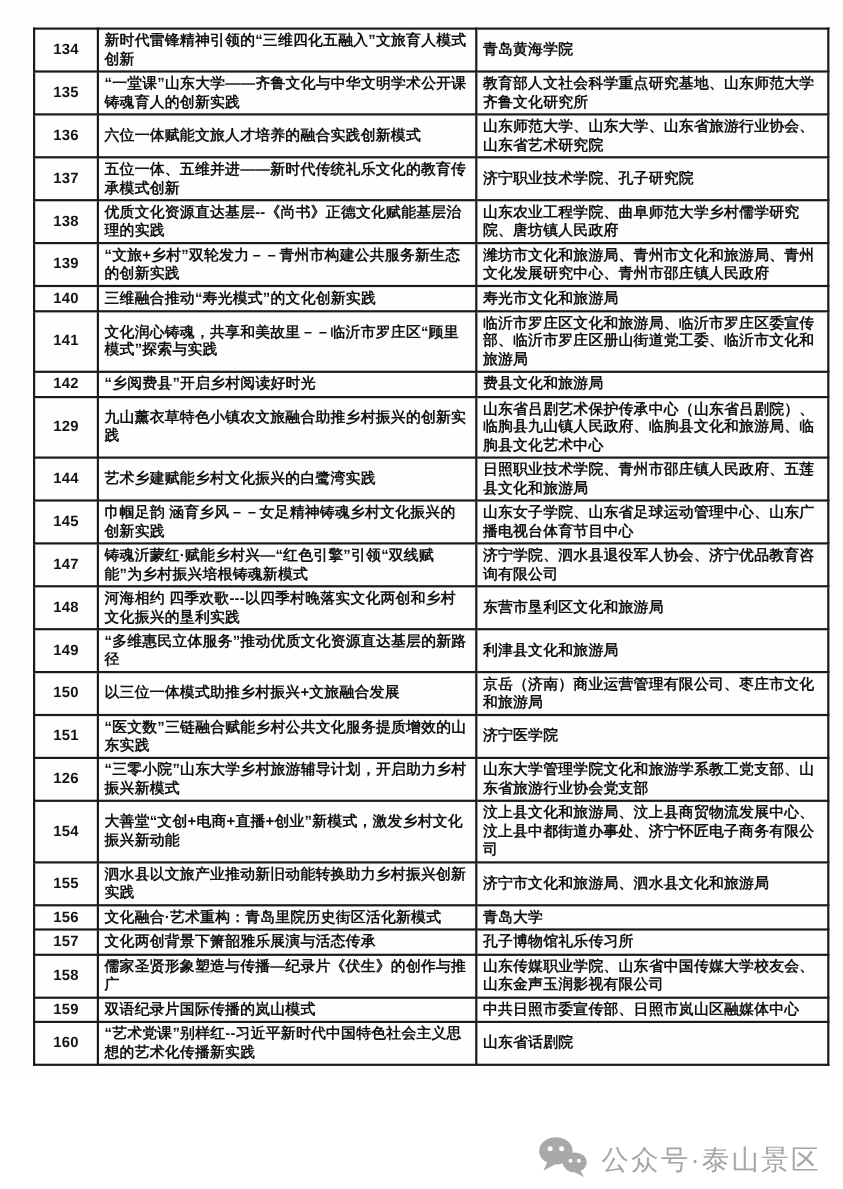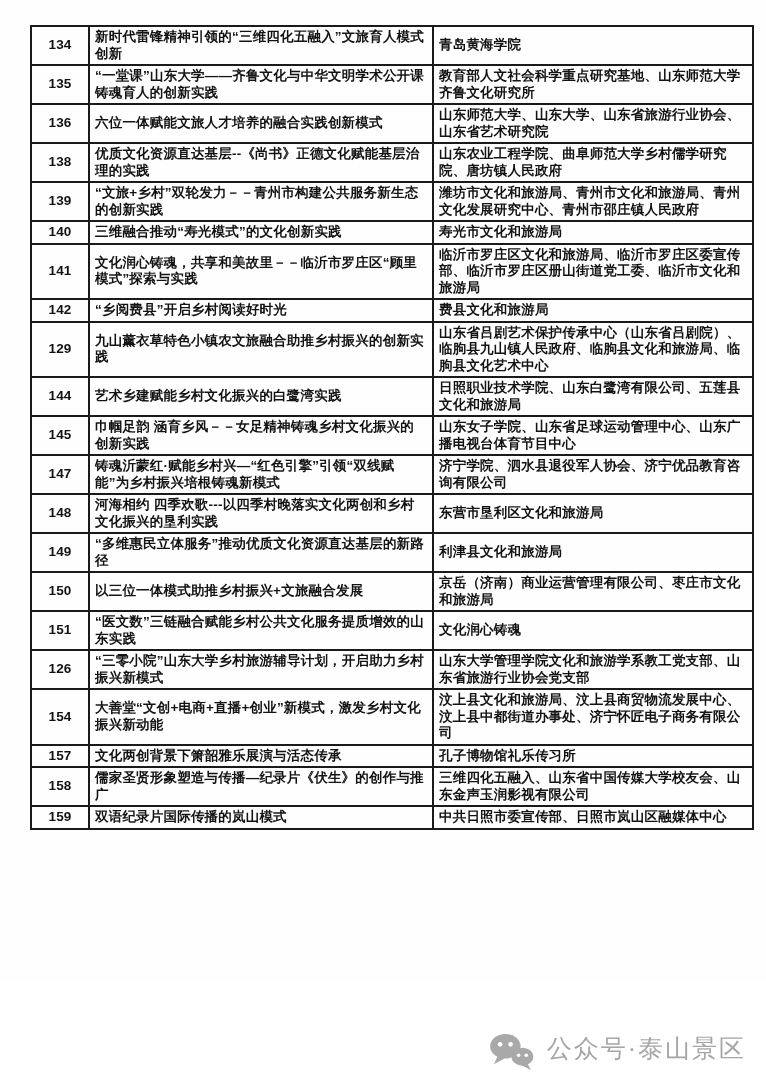--- a/index.html
+++ b/index.html
@@ -47,21 +47,21 @@
   }
   col.c-no   { width: 58px; }
   col.c-title{ width: 344px; }
   col.c-org  { width: 320px; }
 
   .watermark {
     position: absolute;
     top: 1030px;
     right: 16px;
     display: flex;
-    align-items: flex-start;
+    align-items: center;
     gap: 12px;
     color: #a6a6a6;
     font-size: 25px;
     font-weight: normal;
     letter-spacing: 2px;
     background: rgba(255,255,255,0.55);
     padding: 2px 4px;
   }
   .wm-icon { display: inline-block; }
 </style>
@@ -89,20 +89,25 @@
       <td class="col-title">“一堂课”山东大学——齐鲁文化与中华文明学术公开课铸魂育人的创新实践</td>
       <td class="col-org">教育部人文社会科学重点研究基地、山东师范大学齐鲁文化研究所</td>
     </tr>
 
     <tr>
       <td class="col-no">136</td>
       <td class="col-title">六位一体赋能文旅人才培养的融合实践创新模式</td>
       <td class="col-org">山东师范大学、山东大学、山东省旅游行业协会、山东省艺术研究院</td>
     </tr>
 
+    <tr>
+      <td class="col-no">137</td>
+      <td class="col-title">五位一体、五维并进——新时代传统礼乐文化的教育传承模式创新</td>
+      <td class="col-org">济宁职业技术学院、孔子研究院</td>
+    </tr>
 
     <tr>
       <td class="col-no">138</td>
       <td class="col-title">优质文化资源直达基层--《尚书》正德文化赋能基层治理的实践</td>
       <td class="col-org">山东农业工程学院、曲阜师范大学乡村儒学研究院、唐坊镇人民政府</td>
     </tr>
 
     <tr>
       <td class="col-no">139</td>
       <td class="col-title">“文旅+乡村”双轮发力－－青州市构建公共服务新生态的创新实践</td>
@@ -129,21 +134,21 @@
 
     <tr>
       <td class="col-no">129</td>
       <td class="col-title">九山薰衣草特色小镇农文旅融合助推乡村振兴的创新实践</td>
       <td class="col-org">山东省吕剧艺术保护传承中心（山东省吕剧院）、临朐县九山镇人民政府、临朐县文化和旅游局、临朐县文化艺术中心</td>
     </tr>
 
     <tr>
       <td class="col-no">144</td>
       <td class="col-title">艺术乡建赋能乡村文化振兴的白鹭湾实践</td>
-      <td class="col-org">日照职业技术学院、山东白鹭湾有限公司、五莲县文化和旅游局</td>
+      <td class="col-org">日照职业技术学院、青州市邵庄镇人民政府、五莲县文化和旅游局</td>
     </tr>
 
     <tr>
       <td class="col-no">145</td>
       <td class="col-title">巾帼足韵 涵育乡风－－女足精神铸魂乡村文化振兴的创新实践</td>
       <td class="col-org">山东女子学院、山东省足球运动管理中心、山东广播电视台体育节目中心</td>
     </tr>
 
 
     <tr>
@@ -166,56 +171,71 @@
 
     <tr>
       <td class="col-no">150</td>
       <td class="col-title">以三位一体模式助推乡村振兴+文旅融合发展</td>
       <td class="col-org">京岳（济南）商业运营管理有限公司、枣庄市文化和旅游局</td>
     </tr>
 
     <tr>
       <td class="col-no">151</td>
       <td class="col-title">“医文数”三链融合赋能乡村公共文化服务提质增效的山东实践</td>
-      <td class="col-org">文化润心铸魂</td>
+      <td class="col-org">济宁医学院</td>
     </tr>
 
     <tr>
       <td class="col-no">126</td>
       <td class="col-title">“三零小院”山东大学乡村旅游辅导计划，开启助力乡村振兴新模式</td>
       <td class="col-org">山东大学管理学院文化和旅游学系教工党支部、山东省旅游行业协会党支部</td>
     </tr>
 
 
     <tr>
       <td class="col-no">154</td>
       <td class="col-title">大善堂“文创+电商+直播+创业”新模式，激发乡村文化振兴新动能</td>
       <td class="col-org">汶上县文化和旅游局、汶上县商贸物流发展中心、汶上县中都街道办事处、济宁怀匠电子商务有限公司</td>
     </tr>
 
-
+    <tr>
+      <td class="col-no">155</td>
+      <td class="col-title">泗水县以文旅产业推动新旧动能转换助力乡村振兴创新实践</td>
+      <td class="col-org">济宁市文化和旅游局、泗水县文化和旅游局</td>
+    </tr>
+
+    <tr>
+      <td class="col-no">156</td>
+      <td class="col-title">文化融合·艺术重构：青岛里院历史街区活化新模式</td>
+      <td class="col-org">青岛大学</td>
+    </tr>
 
     <tr>
       <td class="col-no">157</td>
       <td class="col-title">文化两创背景下箫韶雅乐展演与活态传承</td>
       <td class="col-org">孔子博物馆礼乐传习所</td>
     </tr>
 
     <tr>
       <td class="col-no">158</td>
       <td class="col-title">儒家圣贤形象塑造与传播—纪录片《伏生》的创作与推广</td>
-      <td class="col-org">三维四化五融入、山东省中国传媒大学校友会、山东金声玉润影视有限公司</td>
+      <td class="col-org">山东传媒职业学院、山东省中国传媒大学校友会、山东金声玉润影视有限公司</td>
     </tr>
 
     <tr>
       <td class="col-no">159</td>
       <td class="col-title">双语纪录片国际传播的岚山模式</td>
       <td class="col-org">中共日照市委宣传部、日照市岚山区融媒体中心</td>
     </tr>
 
+    <tr>
+      <td class="col-no">160</td>
+      <td class="col-title">“艺术党课”别样红--习近平新时代中国特色社会主义思想的艺术化传播新实践</td>
+      <td class="col-org">山东省话剧院</td>
+    </tr>
   </tbody>
     </table>
   </div>
 
   <div class="watermark">
     <span class="wm-icon">
       <svg width="46" height="38" viewBox="0 0 48 40" aria-hidden="true">
         <ellipse cx="17" cy="15" rx="16" ry="13" fill="#a9a9a9"></ellipse>
         <path d="M9 25 L5 34 L16 28 Z" fill="#a9a9a9"></path>
         <circle cx="11.5" cy="13" r="2.4" fill="#ffffff"></circle>

